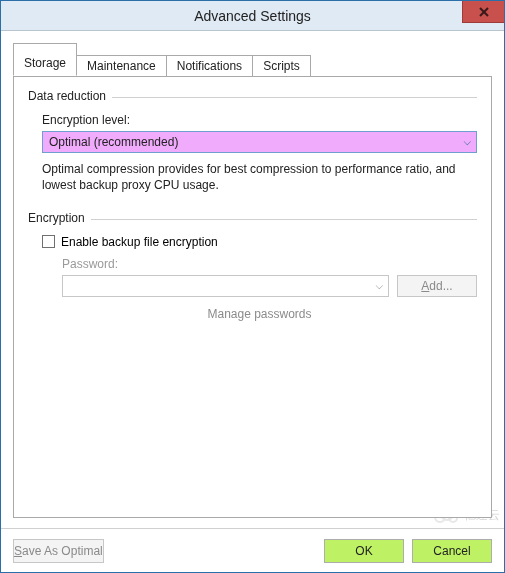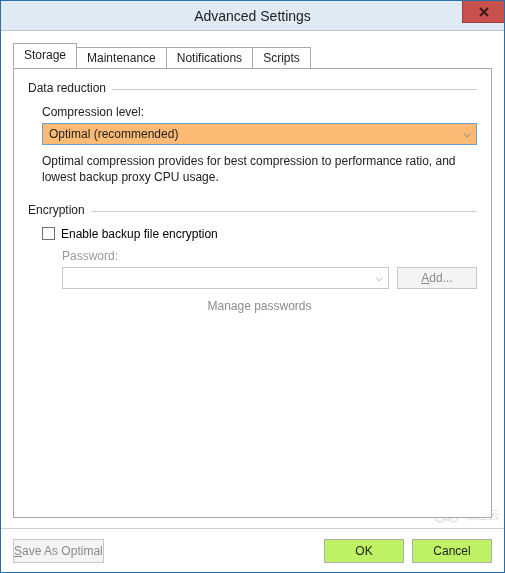--- a/index.html
+++ b/index.html
@@ -62,21 +62,21 @@
     color: #222;
     cursor: pointer;
     margin-right: -1px;
     position: relative;
     top: 1px;
   }
   .tab.active {
     background: #fff;
     border-bottom: 1px solid #fff;
     top: 0;
-    padding-top: 4px;
+    padding-top: 12px;
     padding-bottom: 5px;
     z-index: 2;
   }
   .tab-panel {
     margin: 0 12px 10px 12px;
     border: 1px solid #a9a9a9;
     flex: 1;
     background: #fff;
     padding: 12px 14px;
     position: relative;
@@ -104,21 +104,21 @@
   }
   .indent { margin-left: 14px; }
 
   .label { color: #222; margin-bottom: 4px; display: block; }
   .label.disabled { color: #9a9a9a; }
 
   .dropdown {
     width: 100%;
     height: 22px;
     border: 1px solid #6f9fcf;
-    background: #fdba74;
+    background: #f0abfc;
     display: flex;
     align-items: center;
     padding: 0 6px;
     position: relative;
     cursor: pointer;
   }
   .dropdown .value { color: #222; }
   .dropdown .chev {
     position: absolute;
     right: 5px;
@@ -235,21 +235,21 @@
   </div>
 
   <div class="tab-panel">
 
     <div class="group">
       <div class="group-line">
         <span class="group-title">Data reduction</span>
         <div class="rule"></div>
       </div>
       <div class="indent">
-        <span class="label">Compression level:</span>
+        <span class="label">Encryption level:</span>
         <div class="dropdown">
           <span class="value">Optimal (recommended)</span>
           <span class="chev">⌵</span>
         </div>
         <div class="hint">Optimal compression provides for best compression to performance ratio, and lowest backup proxy CPU usage.</div>
       </div>
     </div>
 
     <div class="group">
       <div class="group-line">

